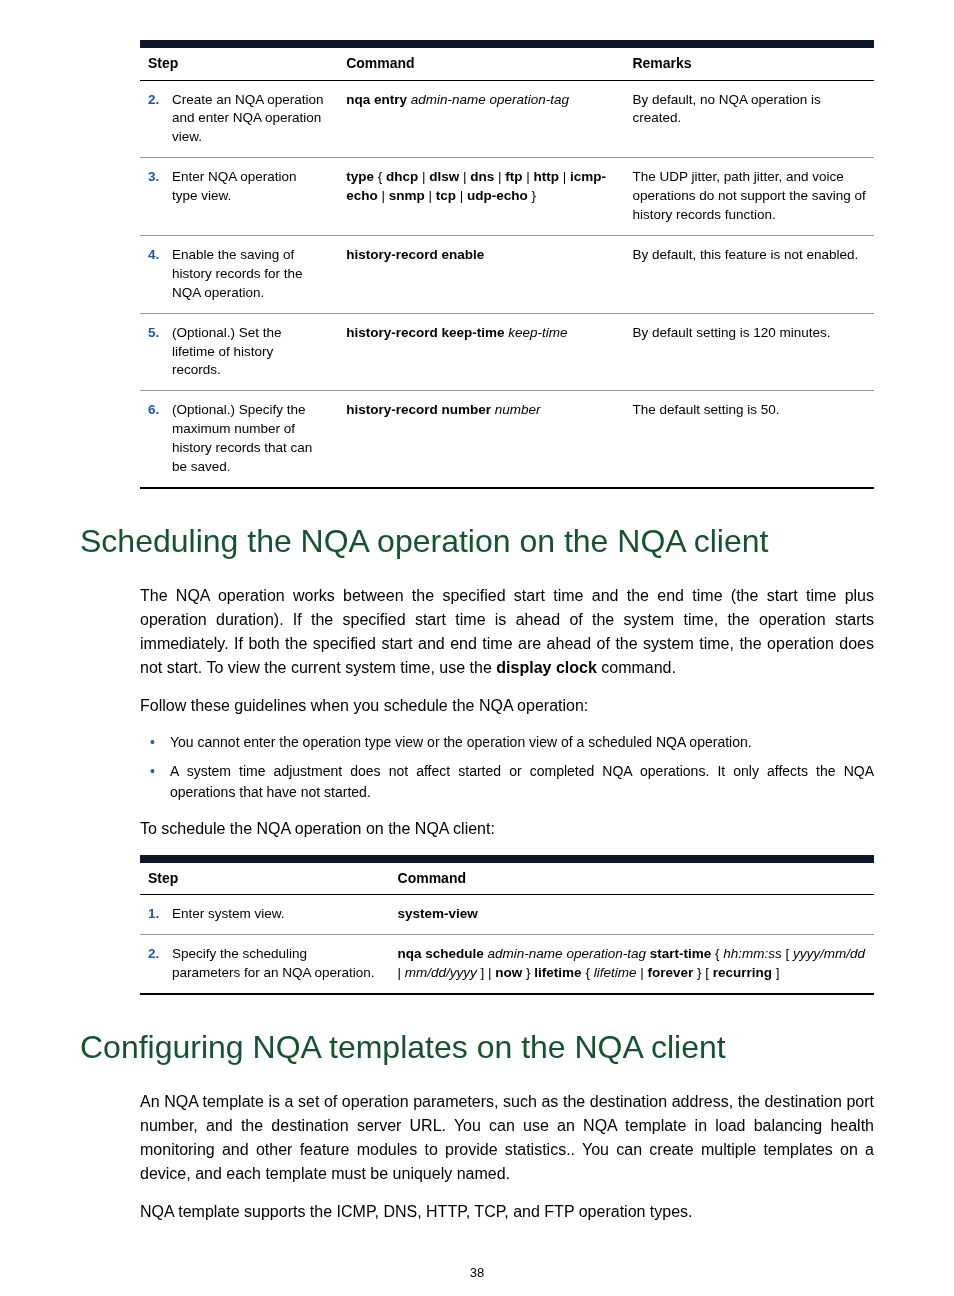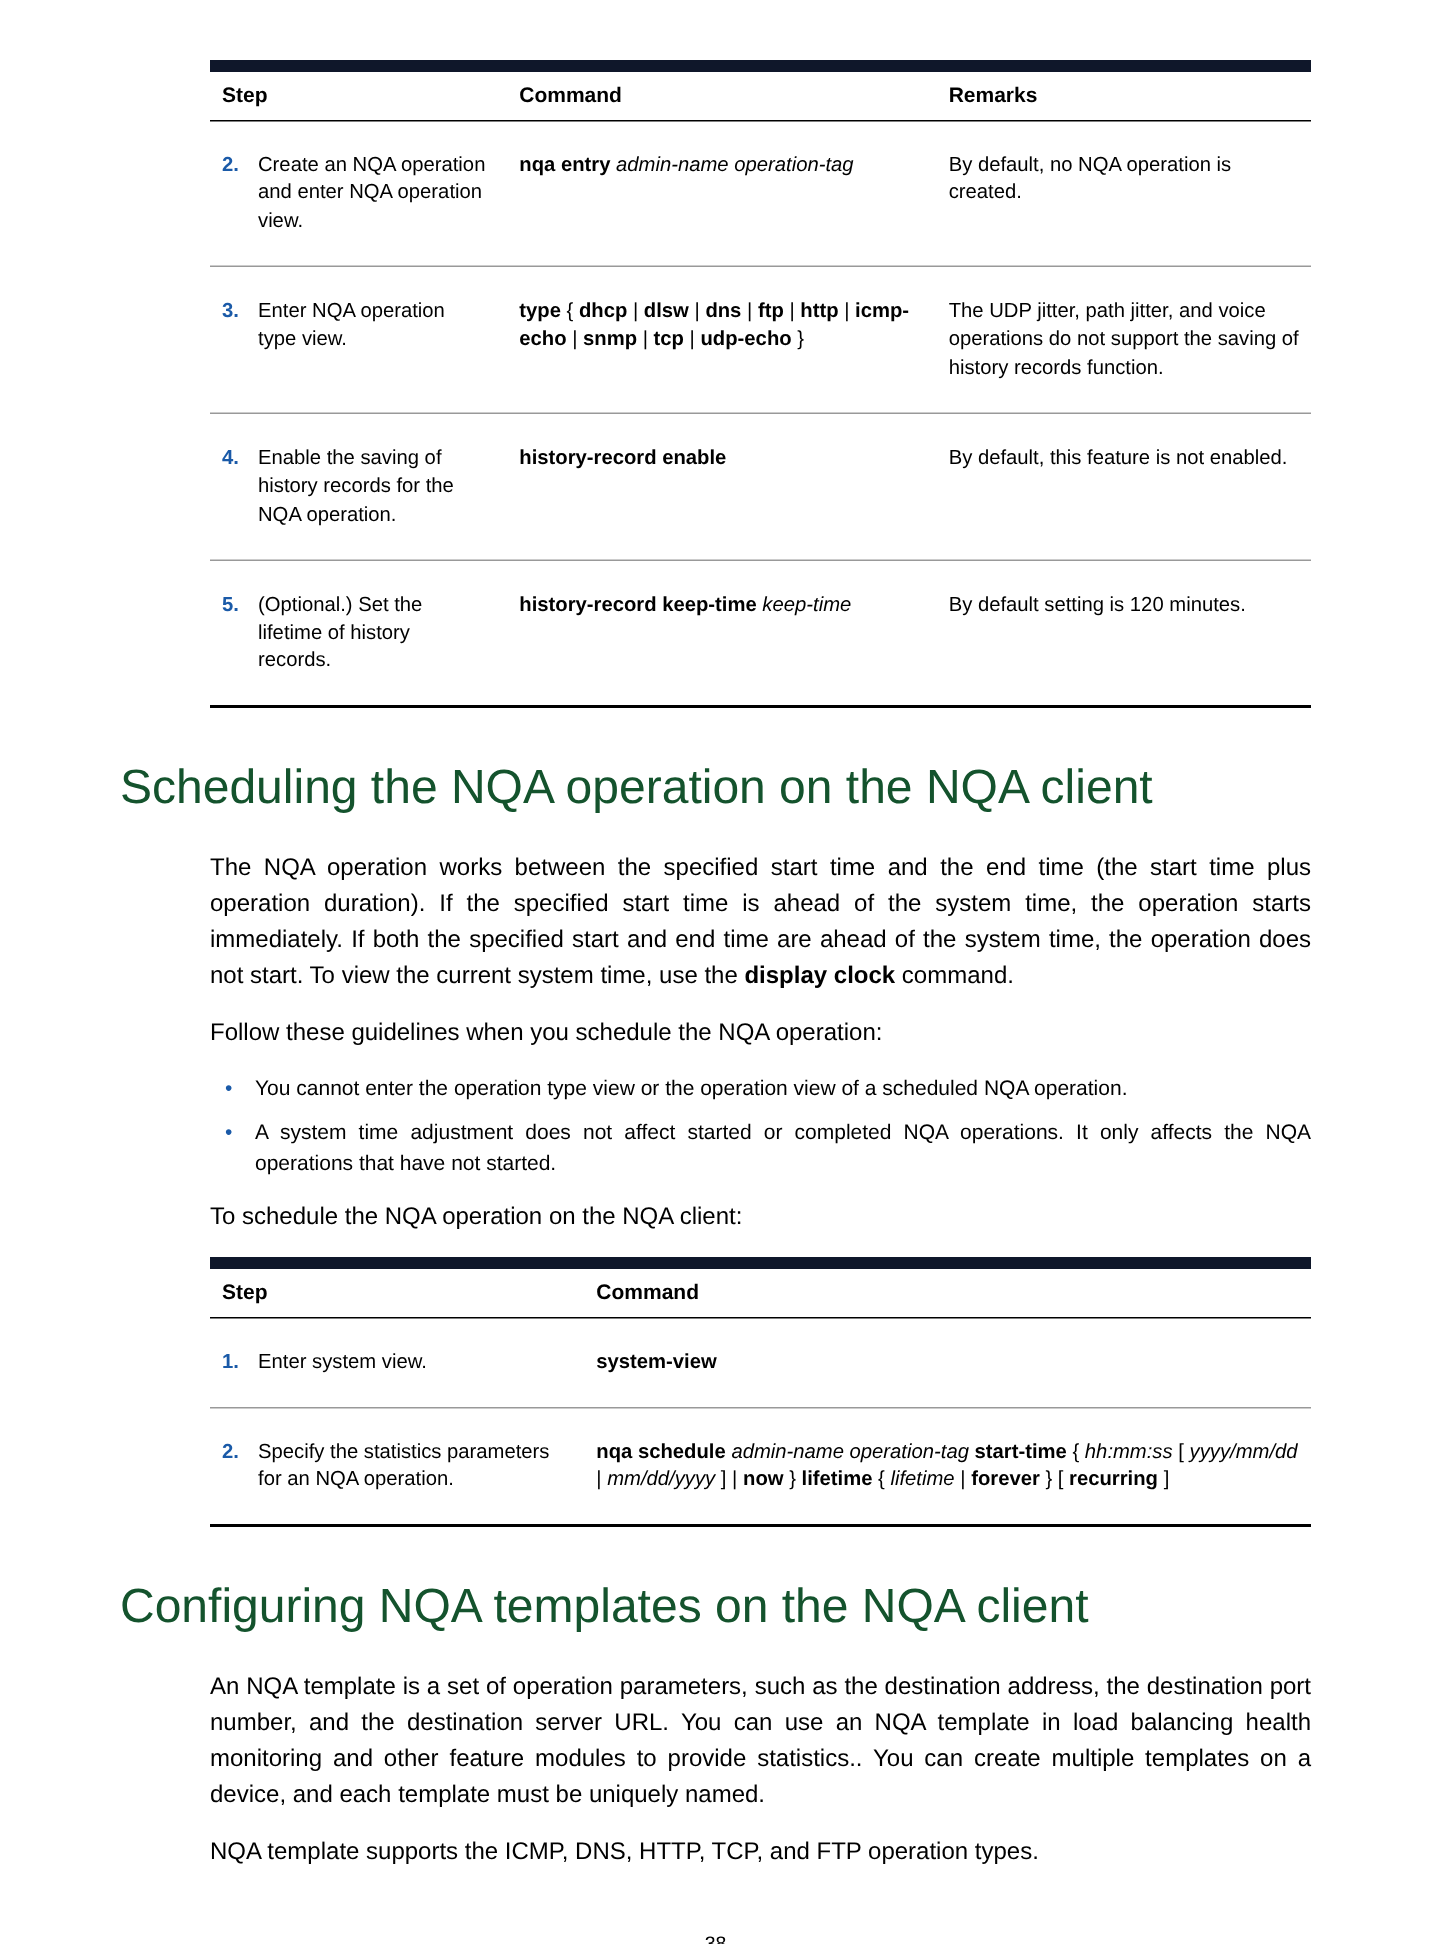--- a/index.html
+++ b/index.html
@@ -25,21 +25,21 @@
   thead tr th {
     text-align: left;
     font-weight: bold;
     border-top: 8px solid #0f172a;
     border-bottom: 1.5px solid #000;
     padding: 6px 8px;
     font-size: 14px;
   }
   tbody tr td {
     border-bottom: 1px solid #999;
-    padding: 20px 8px;
+    padding: 10px 8px;
     vertical-align: top;
     font-size: 13.5px;
   }
   tbody tr:last-child td {
     border-bottom: 2px solid #000;
   }
   .stepnum {
     color: #1a5aa8;
     font-weight: bold;
     display: inline-block;
@@ -120,20 +120,25 @@
       <tr>
         <td><span class="stepnum">4.</span><span class="steptext">Enable the saving of history records for the NQA operation.</span></td>
         <td class="cmd"><b>history-record enable</b></td>
         <td>By default, this feature is not enabled.</td>
       </tr>
       <tr>
         <td><span class="stepnum">5.</span><span class="steptext">(Optional.) Set the lifetime of history records.</span></td>
         <td class="cmd"><b>history-record keep-time</b> <i>keep-time</i></td>
         <td>By default setting is 120 minutes.</td>
       </tr>
+      <tr>
+        <td><span class="stepnum">6.</span><span class="steptext">(Optional.) Specify the maximum number of history records that can be saved.</span></td>
+        <td class="cmd"><b>history-record number</b> <i>number</i></td>
+        <td>The default setting is 50.</td>
+      </tr>
     </tbody>
 </table>
 
 <h1>Scheduling the NQA operation on the NQA client</h1>
 
 <p class="para">The NQA operation works between the specified start time and the end time (the start time plus operation duration). If the specified start time is ahead of the system time, the operation starts immediately. If both the specified start and end time are ahead of the system time, the operation does not start. To view the current system time, use the <b>display clock</b> command.</p>
 <p class="para">Follow these guidelines when you schedule the NQA operation:</p>
 
 <ul class="bullets">
   <li>You cannot enter the operation type view or the operation view of a scheduled NQA operation.</li>
@@ -148,21 +153,21 @@
       <th class="col-step2">Step</th>
       <th class="col-cmd2">Command</th>
     </tr>
   </thead>
   <tbody>
       <tr>
         <td><span class="stepnum">1.</span><span class="steptext">Enter system view.</span></td>
         <td class="cmd"><b>system-view</b></td>
       </tr>
       <tr>
-        <td><span class="stepnum">2.</span><span class="steptext">Specify the statistics parameters for an NQA operation.</span></td>
+        <td><span class="stepnum">2.</span><span class="steptext">Specify the scheduling parameters for an NQA operation.</span></td>
         <td class="cmd"><b>nqa schedule</b> <i>admin-name operation-tag</i> <b>start-time</b> { <i>hh:mm:ss</i> [ <i>yyyy/mm/dd</i> | <i>mm/dd/yyyy</i> ] | <b>now</b> } <b>lifetime</b> { <i>lifetime</i> | <b>forever</b> } [ <b>recurring</b> ]</td>
       </tr>
     </tbody>
 </table>
 
 <h1>Configuring NQA templates on the NQA client</h1>
 
 <p class="para">An NQA template is a set of operation parameters, such as the destination address, the destination port number, and the destination server URL. You can use an NQA template in load balancing health monitoring and other feature modules to provide statistics.. You can create multiple templates on a device, and each template must be uniquely named.</p>
 <p class="para">NQA template supports the ICMP, DNS, HTTP, TCP, and FTP operation types.</p>
 

